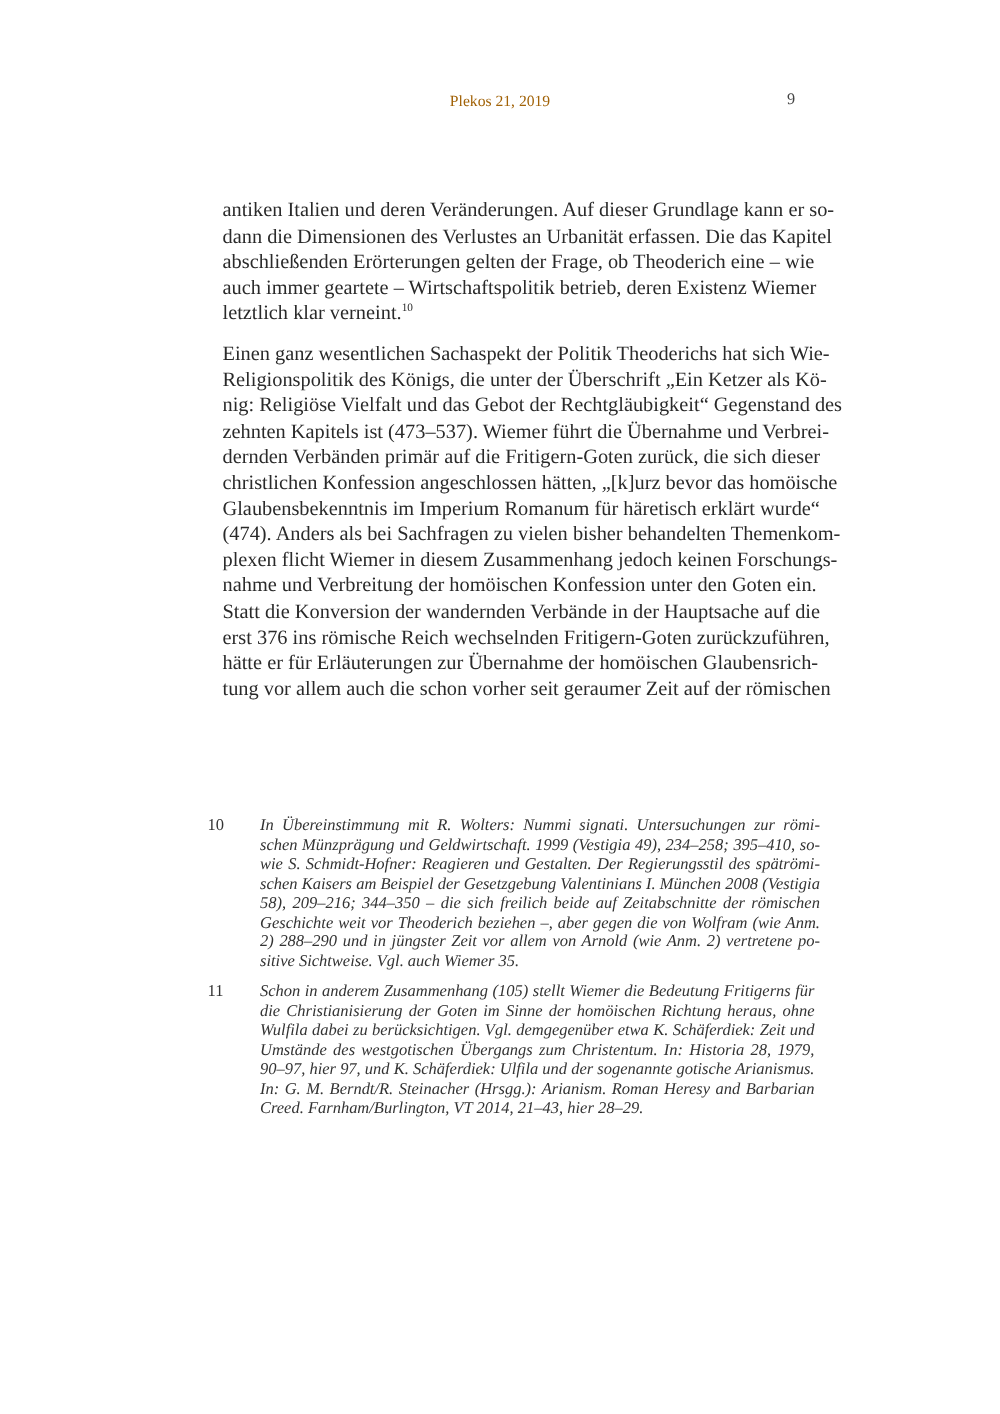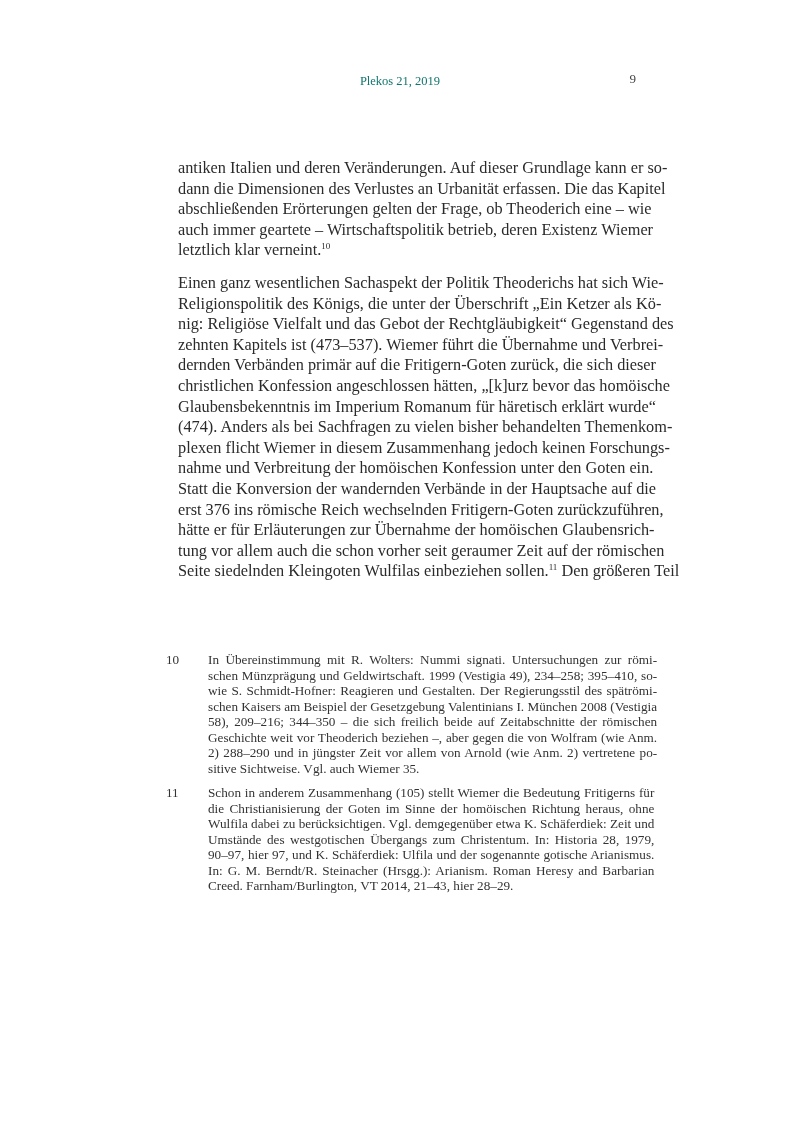--- a/index.html
+++ b/index.html
@@ -1,30 +1,30 @@
 <!DOCTYPE html>
 <html><head>
 <meta charset="utf-8">
 <style>
   html, body { margin: 0; padding: 0; background: #ffffff; }
   body { width: 800px; height: 1131px; position: relative; overflow: hidden;
          font-family: "Liberation Serif", "DejaVu Serif", serif; color: #2a2a2a; }
   .header { position: absolute; top: 74px; left: 0; width: 800px; height: 20px; }
   .running-head { position: absolute; left: 0; width: 800px; text-align: center; top: 0;
-                  font-size: 12.5px; color: #0f766e; }
+                  font-size: 12.5px; color: #a16207; }
   .page-number { position: absolute; right: 164px; top: -3px; font-size: 13px; color: #444; }
   .body-text { position: absolute; left: 166px; top: 146px; width: 470px; }
   .para { font-size: 16.3px; line-height: 20.6px; text-align: justify; margin: 12px;
           hyphens: manual; }
   .para + .para { margin-top: 8px; }
   sup { font-size: 9px; line-height: 0; vertical-align: 6px; }
   .footnotes { position: absolute; left: 166px; top: 652px; width: 470px; }
   .fn { display: flex; font-size: 13.2px; line-height: 15.5px; color: #333; margin-bottom: 9px; }
   .fn-num { width: 42px; flex: 0 0 42px; }
-  .fn-text { flex: 1; text-align: justify; }
+  .fn-text { flex: 1; text-align: justify; font-style: italic; }
   .line { display: block; text-align: justify; text-align-last: justify; white-space: nowrap; }
   .line.last { text-align-last: left; }
 </style>
 </head>
 <body>
 
 <div class="header">
   <div class="running-head">Plekos 21, 2019</div>
   <div class="page-number">9</div>
 </div>
@@ -45,21 +45,20 @@
     <span class="line">dernden Verbänden primär auf die Fritigern-Goten zurück, die sich dieser</span>
     <span class="line">christlichen Konfession angeschlossen hätten, „[k]urz bevor das homöische</span>
     <span class="line">Glaubensbekenntnis im Imperium Romanum für häretisch erklärt wurde“</span>
     <span class="line">(474). Anders als bei Sachfragen zu vielen bisher behandelten Themenkom-</span>
     <span class="line">plexen flicht Wiemer in diesem Zusammenhang jedoch keinen Forschungs-</span>
     <span class="line">nahme und Verbreitung der homöischen Konfession unter den Goten ein.</span>
     <span class="line">Statt die Konversion der wandernden Verbände in der Hauptsache auf die</span>
     <span class="line">erst 376 ins römische Reich wechselnden Fritigern-Goten zurückzuführen,</span>
     <span class="line">hätte er für Erläuterungen zur Übernahme der homöischen Glaubensrich-</span>
     <span class="line">tung vor allem auch die schon vorher seit geraumer Zeit auf der römischen</span>
-    <span class="line"><span>Seite siedelnden Kleingoten Wulfilas einbeziehen sollen.</span><sup>11</sup><span style="white-space:pre"> Den größeren Teil</span></span>
   </p>
 </div>
 
 <div class="footnotes">
   <div class="fn">
     <div class="fn-num">10</div>
     <div class="fn-text">
       <span class="line">In Übereinstimmung mit R. Wolters: Nummi signati. Untersuchungen zur römi-</span>
       <span class="line">schen Münzprägung und Geldwirtschaft. 1999 (Vestigia 49), 234–258; 395–410, so-</span>
       <span class="line">wie S. Schmidt-Hofner: Reagieren und Gestalten. Der Regierungsstil des spätrömi-</span>

